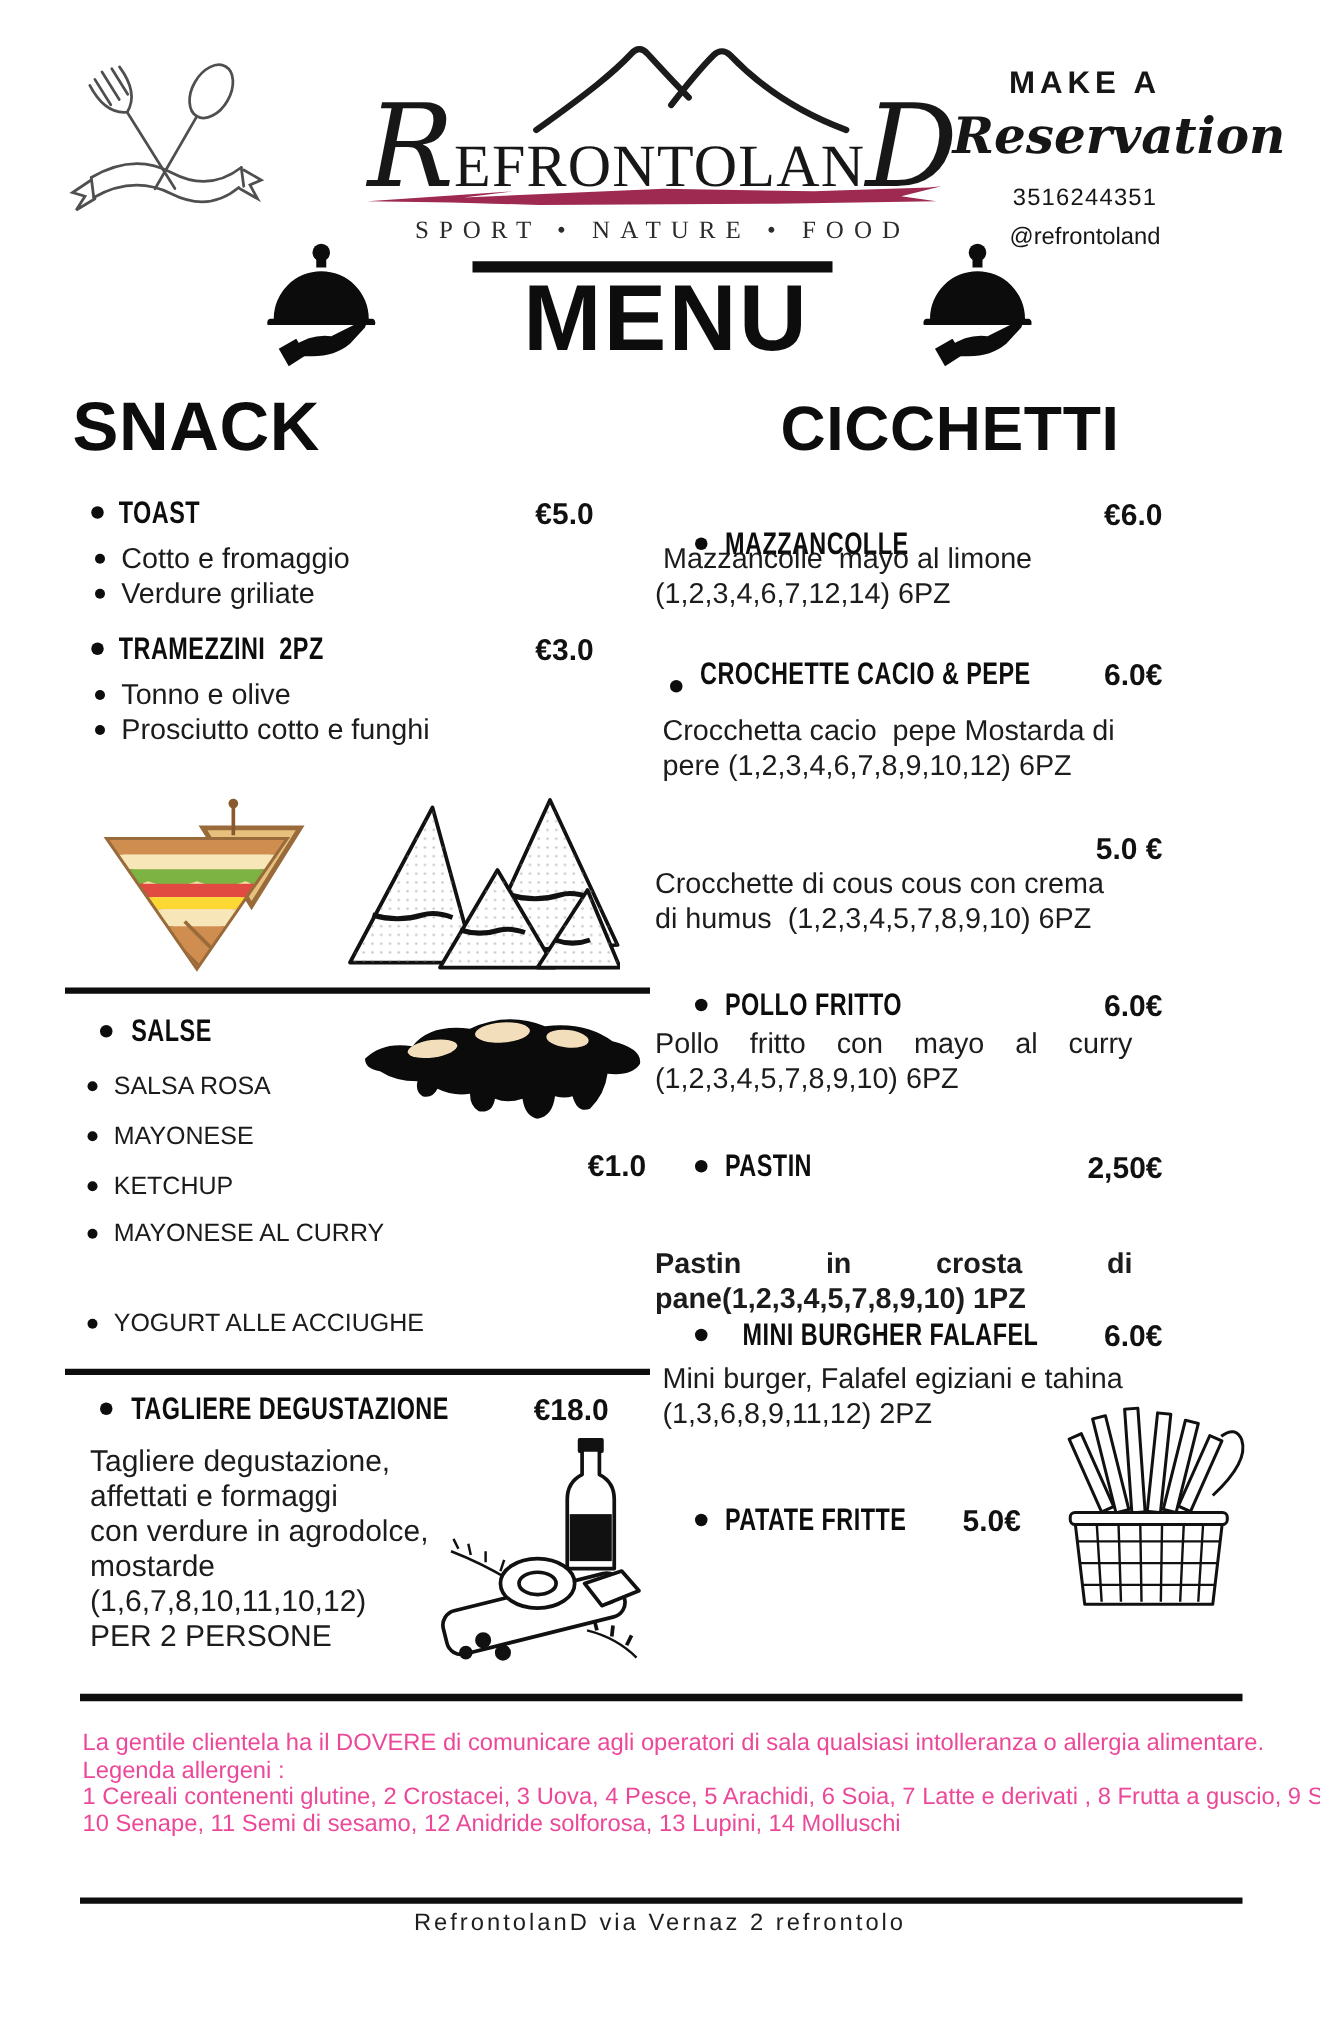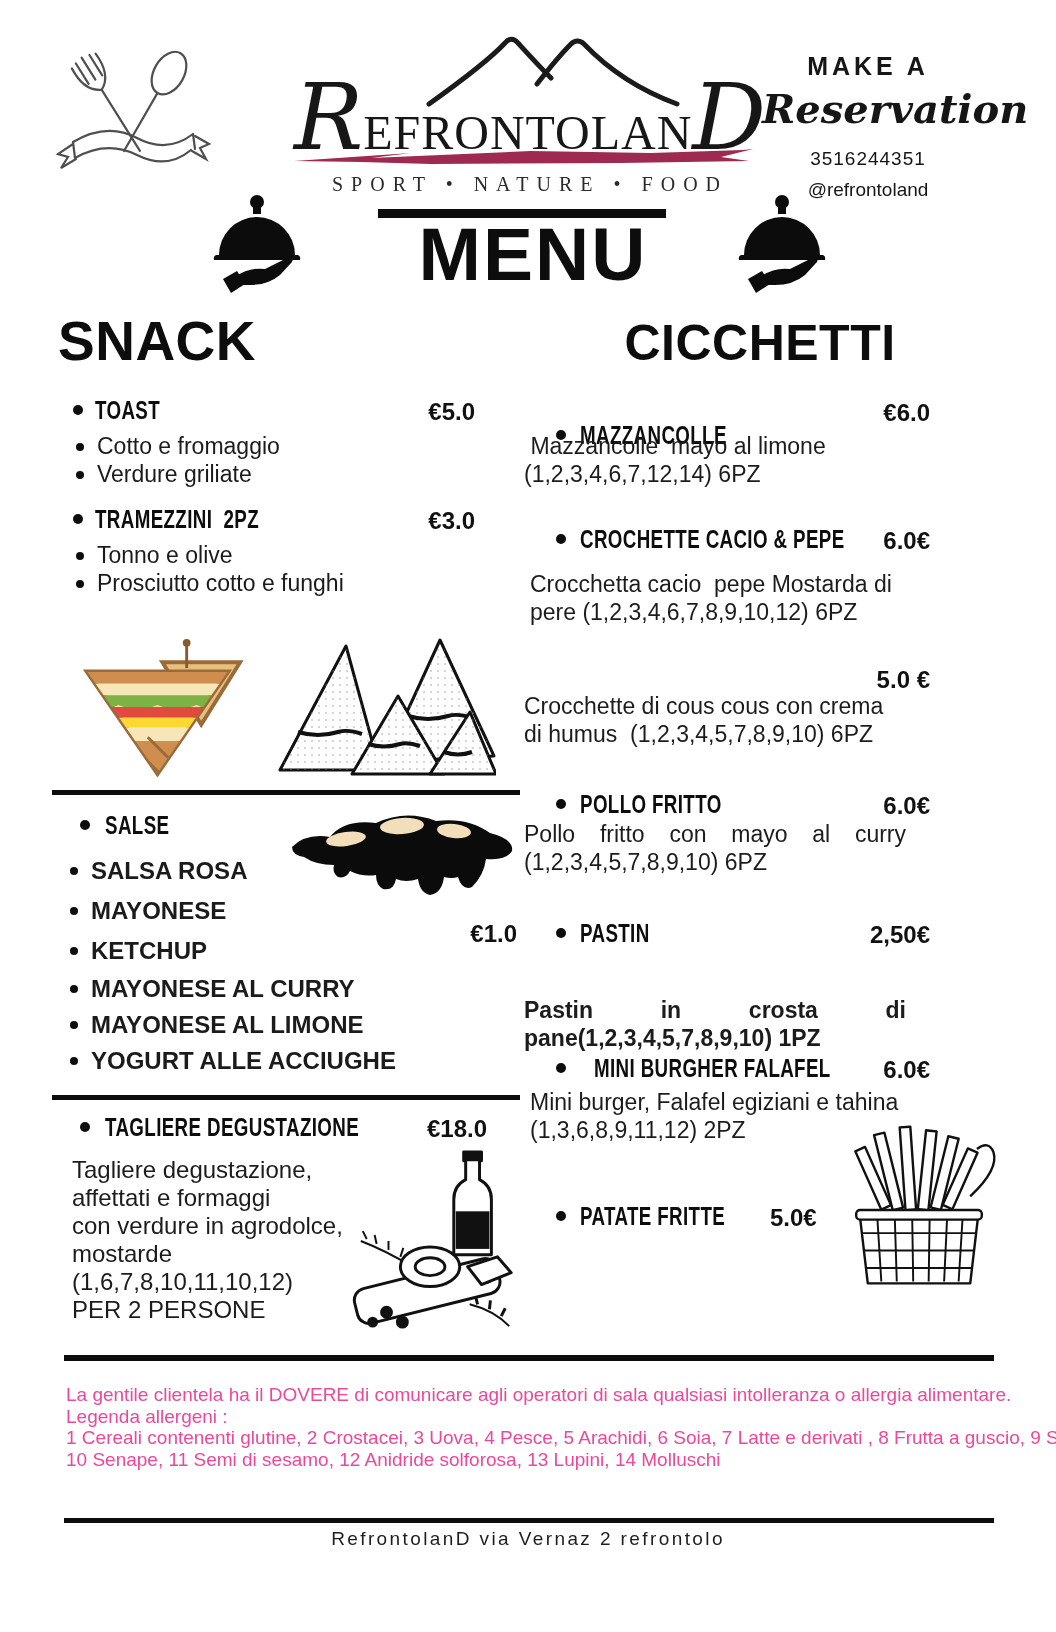--- a/index.html
+++ b/index.html
@@ -8,21 +8,21 @@
   .abs{position:absolute;}
   
   .h-big{font-weight:900;letter-spacing:0.5px;color:#0d0d0d;line-height:1;}
   
   .row{position:absolute;display:flex;align-items:center;}
   .dot{width:10px;height:10px;border-radius:50%;background:#0d0d0d;flex:0 0 auto;}
   .dot.sm{width:8px;height:8px;}
   .mk{font-weight:900;font-size:25px;letter-spacing:0.5px;white-space:pre;color:#0d0d0d;
       transform:scaleX(0.75);transform-origin:left center;line-height:1.15;}
   .opt{font-size:23px;color:#1b1b1b;white-space:pre;line-height:1.1;}
-  .opt.caps{font-size:24px;font-weight:bold;}
+  .opt.caps{font-size:20px;}
   .price{position:absolute;font-weight:700;font-size:24px;color:#111;text-align:right;white-space:pre;}
   .desc{position:absolute;font-size:23px;color:#1c1c1c;line-height:28px;}
   .desc div{white-space:pre;}
   .desc .jl{white-space:normal;text-align:justify;text-align-last:justify;}
   .rule{position:absolute;background:#0d0d0d;}
   
   .brand{display:flex;align-items:baseline;justify-content:center;z-index:2;}
   .brand .cap{font-family:"DejaVu Serif",serif;font-style:italic;font-size:92px;line-height:1;color:#171717;}
   .brand .mid{font-family:"Liberation Serif",serif;font-size:48px;letter-spacing:1px;color:#171717;}
   .tagline{font-family:"Liberation Serif",serif;font-size:20px;letter-spacing:8px;color:#2b2b2b;text-align:center;}
@@ -229,24 +229,20 @@
   </div>
   <div class="price" style="left:455px;top:920px;width:62px;">€1.0</div>
   <div class="row" style="left:70px;top:938px;gap:13px;">
     <span class="dot sm"></span>
     <span class="opt caps">KETCHUP</span>
   </div>
   <div class="row" style="left:70px;top:976px;gap:13px;">
     <span class="dot sm"></span>
     <span class="opt caps">MAYONESE AL CURRY</span>
   </div>
-  <div class="row" style="left:70px;top:1012px;gap:13px;">
-    <span class="dot sm"></span>
-    <span class="opt caps">MAYONESE AL LIMONE</span>
-  </div>
   <div class="row" style="left:70px;top:1048px;gap:13px;">
     <span class="dot sm"></span>
     <span class="opt caps">YOGURT ALLE ACCIUGHE</span>
   </div>
 
   <div class="rule" style="left:52px;top:1095px;width:468px;height:5px;"></div>
 
   <div class="row" style="left:80px;top:1113px;gap:15px;">
     <span class="dot"></span>
     <span class="mk">TAGLIERE DEGUSTAZIONE</span>
@@ -297,21 +293,21 @@
   <div class="row" style="left:556px;top:397px;gap:14px;margin-top:24px;">
     <span class="dot"></span>
     <span class="mk">MAZZANCOLLE</span>
   </div>
   <div class="price" style="left:830px;top:399px;width:100px;">€6.0</div>
   <div class="desc" style="left:524px;top:432px;width:382px;">
     <div> Mazzancolle  mayo al limone</div>
     <div>(1,2,3,4,6,7,12,14) 6PZ</div>
   </div>
 
-  <div class="row" style="left:556px;top:525px;gap:14px;">
+  <div class="row" style="left:536px;top:525px;gap:14px;align-items:flex-end;">
     <span class="dot"></span>
     <span class="mk">CROCHETTE CACIO &amp; PEPE</span>
   </div>
   <div class="price" style="left:830px;top:527px;width:100px;">6.0€</div>
   <div class="desc" style="left:530px;top:570px;width:382px;">
     <div>Crocchetta cacio  pepe Mostarda di</div>
     <div>pere (1,2,3,4,6,7,8,9,10,12) 6PZ</div>
   </div>
 
   <div class="price" style="left:830px;top:666px;width:100px;">5.0 €</div>

